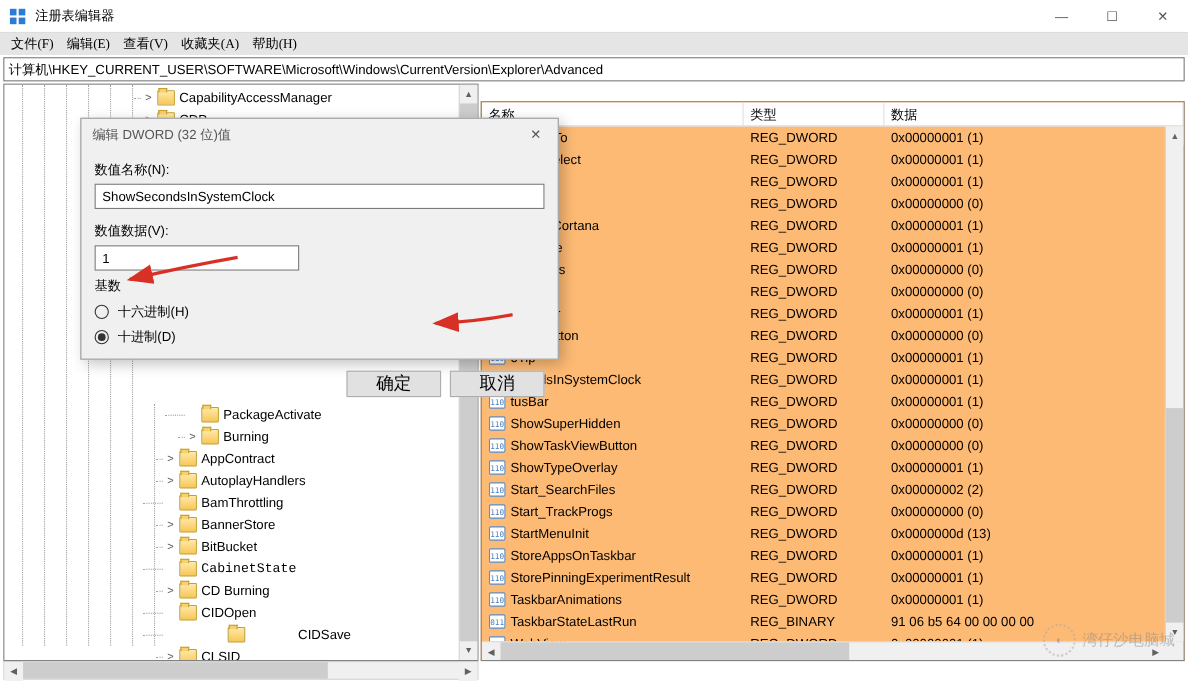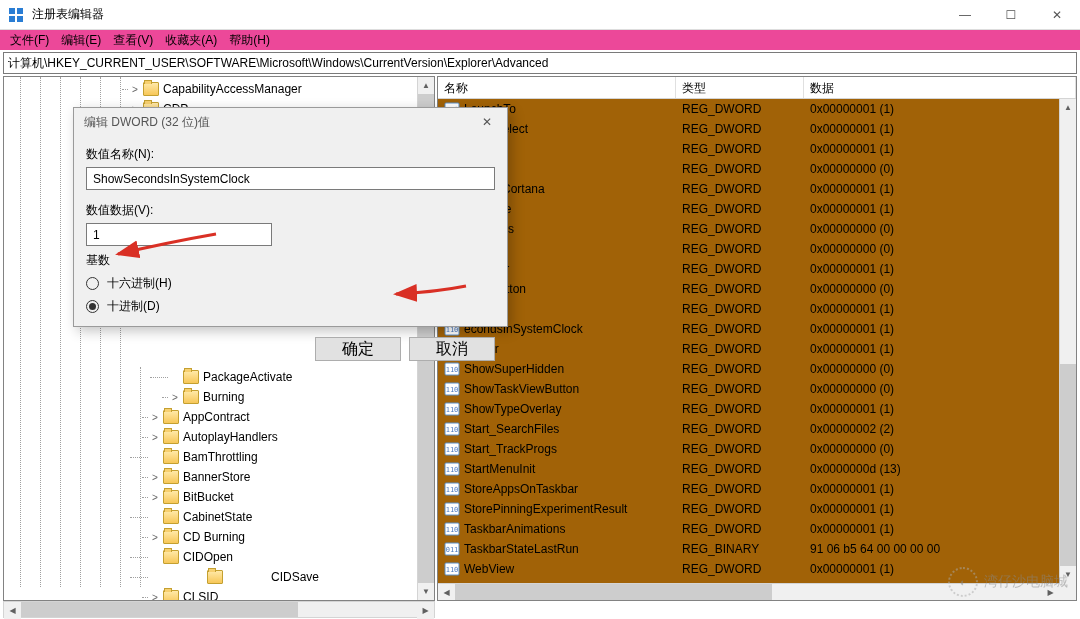--- a/index.html
+++ b/index.html
@@ -4,35 +4,35 @@
   <style>
     * { box-sizing: border-box; margin: 0; padding: 0; }
     body { font-family: "Microsoft YaHei", "Segoe UI", Tahoma, sans-serif; font-size: 12px; background: #fff; color: #000; width: 1080px; height: 619px; overflow: hidden; position: relative; }
     
     .titlebar { height: 30px; display: flex; align-items: center; background: #fff; border-bottom: 1px solid #ddd; }
     .titlebar-icon { width: 16px; height: 16px; margin: 0 8px; }
     .titlebar-title { flex: 1; font-size: 12px; }
     .titlebar-buttons { display: flex; }
     .titlebar-btn { width: 46px; height: 30px; display: flex; align-items: center; justify-content: center; color: #555; }
     
-    .menubar { height: 20px; display: flex; align-items: center; padding: 0 4px; background: #ec4899; }
+    .menubar { height: 20px; display: flex; align-items: center; padding: 0 4px; background: #e5e5e5; font-family: Liberation Serif, serif; }
     .menu-item { padding: 1px 6px; font-size: 12px; cursor: pointer; }
     
     .addressbar { height: 22px; border: 1px solid #7a7a7a; margin: 2px 3px; padding: 2px 4px; font-size: 12px; background: #fff; display: flex; align-items: center; }
     
     .main-area { display: flex; height: 525px; }
     
     .tree-panel { width: 432px; border: 1px solid #828282; margin: 0 0 0 3px; background: #fff; position: relative; overflow: hidden; }
     .tree-content { position: relative; height: 100%; overflow: hidden; }
     .tree-item { display: flex; align-items: center; height: 20px; font-size: 12px; white-space: nowrap; }
     .tree-expand { width: 12px; height: 12px; display: inline-flex; align-items: center; justify-content: center; color: #666; font-size: 10px; margin-right: 2px; }
     .folder-icon { width: 16px; height: 14px; margin-right: 4px; display: inline-block; background: linear-gradient(180deg, #ffe9a8, #f7c758); border: 1px solid #c4a030; border-radius: 1px; position: relative; }
     .folder-icon::before { content: ''; position: absolute; top: -3px; left: 0; width: 6px; height: 3px; background: #f7d070; border: 1px solid #c4a030; border-bottom: none; }
     
-    .list-panel { flex: 1; border: 1px solid #828282; margin: 0 3px 0 2px; background: #a16207; overflow: hidden; position: relative; }
+    .list-panel { flex: 1; border: 1px solid #828282; margin: 16px 3px 0 2px; background: #fdba74; overflow: hidden; position: relative; }
     .list-header { display: flex; height: 22px; background: #fff; border-bottom: 1px solid #d4d4d4; }
     .list-header-cell { padding: 3px 6px; font-size: 12px; border-right: 1px solid #e0e0e0; }
     .col-name { width: 238px; }
     .col-type { width: 128px; }
     .col-data { flex: 1; }
     .list-rows { overflow: hidden; }
     .list-row { display: flex; height: 20px; align-items: center; font-size: 12px; }
     .list-cell { padding: 0 6px; overflow: hidden; white-space: nowrap; }
     .reg-icon { width: 16px; height: 16px; margin-right: 4px; display: inline-flex; align-items: center; justify-content: center; flex-shrink: 0; }
     .reg-icon svg { width: 16px; height: 16px; }
@@ -164,21 +164,21 @@
           <span class="folder-icon"></span>
           <span>BannerStore</span>
         </div>
         <div class="tree-hline" style="left: 138px; top: 400px; width: 6px;"></div>
         <div class="tree-item" style="position: absolute; top: 410px; left: 145px;">
           <span class="tree-expand">&gt;</span>
           <span class="folder-icon"></span>
           <span>BitBucket</span>
         </div>
         <div class="tree-hline" style="left: 138px; top: 420px; width: 6px;"></div>
-        <div class="tree-item" style="position: absolute; top: 430px; left: 145px;">
+        <div class="tree-item" style="position: absolute; top: 430px; left: 145px; font-family: Liberation Mono, monospace;">
           <span class="tree-expand" style="visibility: hidden;"></span>
           <span class="folder-icon"></span>
           <span>CabinetState</span>
         </div>
         <div class="tree-hline" style="left: 126px; top: 440px; width: 18px;"></div>
         <div class="tree-item" style="position: absolute; top: 450px; left: 145px;">
           <span class="tree-expand">&gt;</span>
           <span class="folder-icon"></span>
           <span>CD Burning</span>
         </div>

